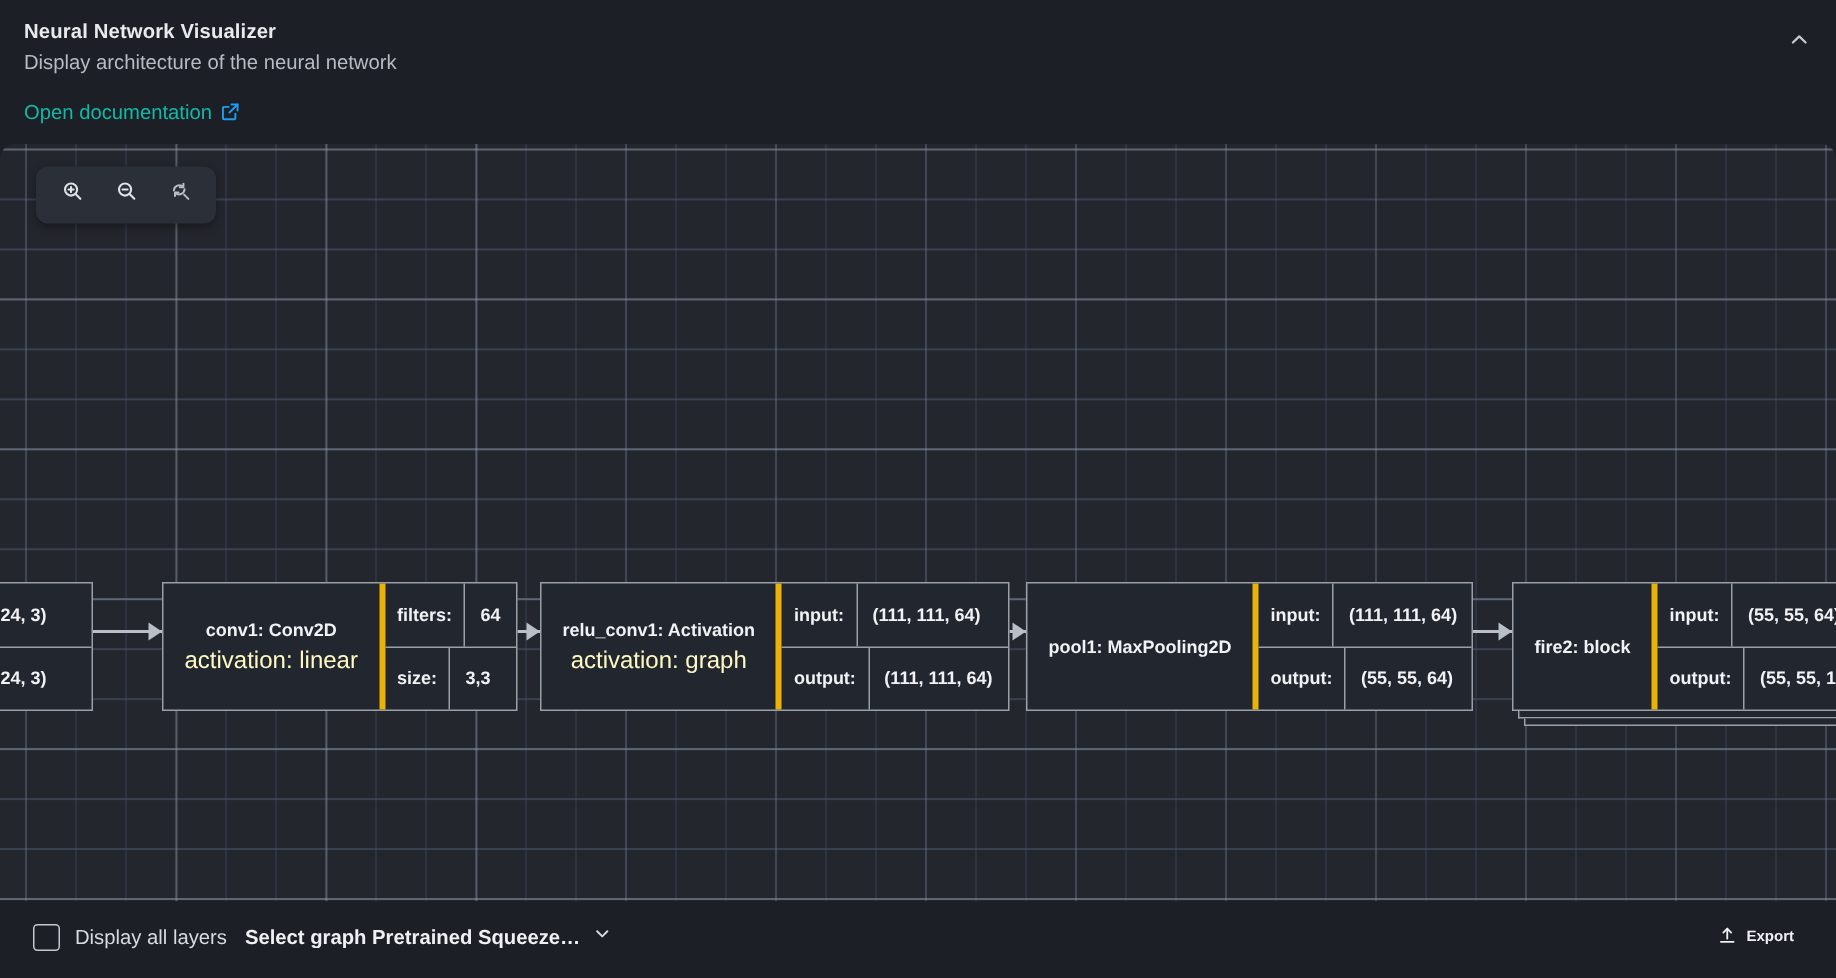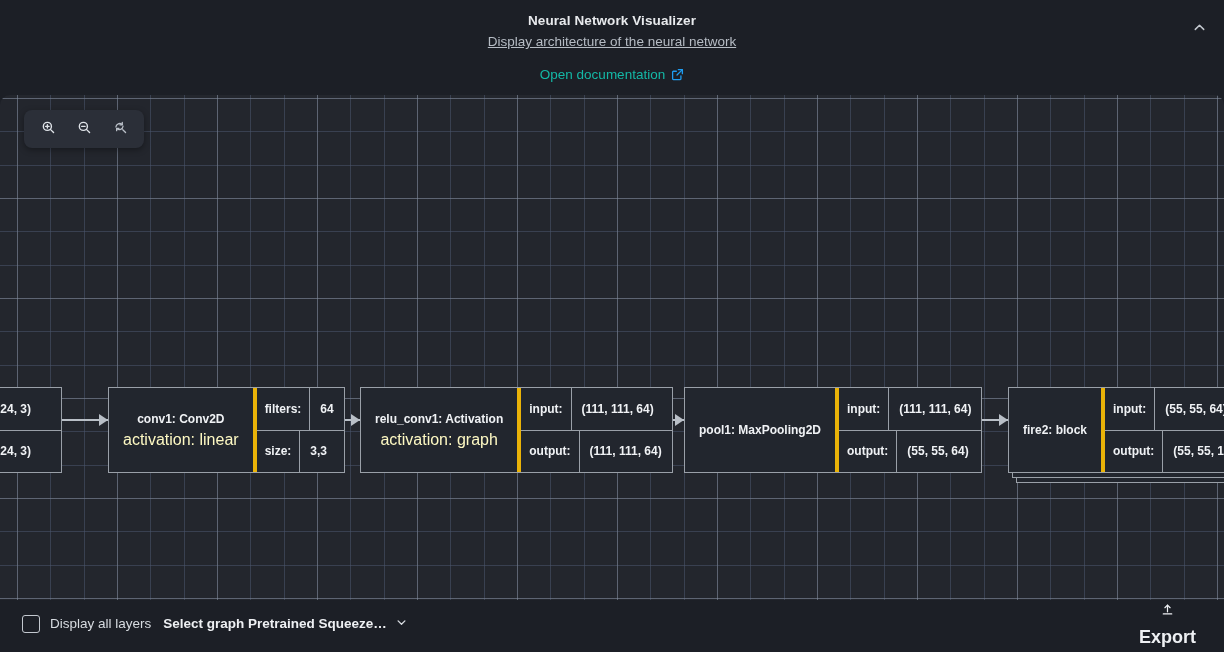--- a/index.html
+++ b/index.html
@@ -14,28 +14,27 @@
     width: 1224px; height: 652px;
     background: #1c1f26;
     display: flex; flex-direction: column;
   }
 
   
   .header {
     position: relative;
     padding: 12px 16px 0 16px;
     flex: none;
-    text-align: center;
   }
   .title {
     font-size: 13.5px; font-weight: bold; color: #e8eaed;
     letter-spacing: .1px; line-height: 18px;
   }
   .subtitle {
-    font-size: 13.5px; color: #b6bcc4; line-height: 20px; margin-top: 2px; text-decoration: underline;
+    font-size: 13.5px; color: #b6bcc4; line-height: 20px; margin-top: 2px;
   }
   .doc-link {
     display: inline-flex; align-items: center; gap: 6px;
     margin-top: 15px;
     font-size: 13.5px; color: #14b8a6; cursor: pointer;
     text-decoration: none;
   }
   .doc-link .ext-icon { display: inline-flex; }
   .collapse-btn {
     position: absolute; top: 14px; right: 10px;
@@ -177,22 +176,22 @@
     display: flex; align-items: center; gap: 8px;
     cursor: pointer; margin-left: 2px;
   }
   .select-label {
     font-size: 13.5px; font-weight: bold; color: #eef0f3;
     max-width: 250px; white-space: nowrap; overflow: hidden;
   }
   .bb-right { margin-left: auto; }
   .export-btn {
     display: flex; align-items: center; gap: 6px;
-    font-size: 18px; font-weight: bold; color: #eef0f3;
-    cursor: pointer; padding: 4px 6px; border-radius: 4px; flex-direction: column;
+    font-size: 10px; font-weight: bold; color: #eef0f3;
+    cursor: pointer; padding: 4px 6px; border-radius: 4px;
   }
 </style>
 </head>
 <body>
 
 <div class="app">
 
   <div class="header">
     <div class="title">Neural Network Visualizer</div>
     <div class="subtitle">Display architecture of the neural network</div>

